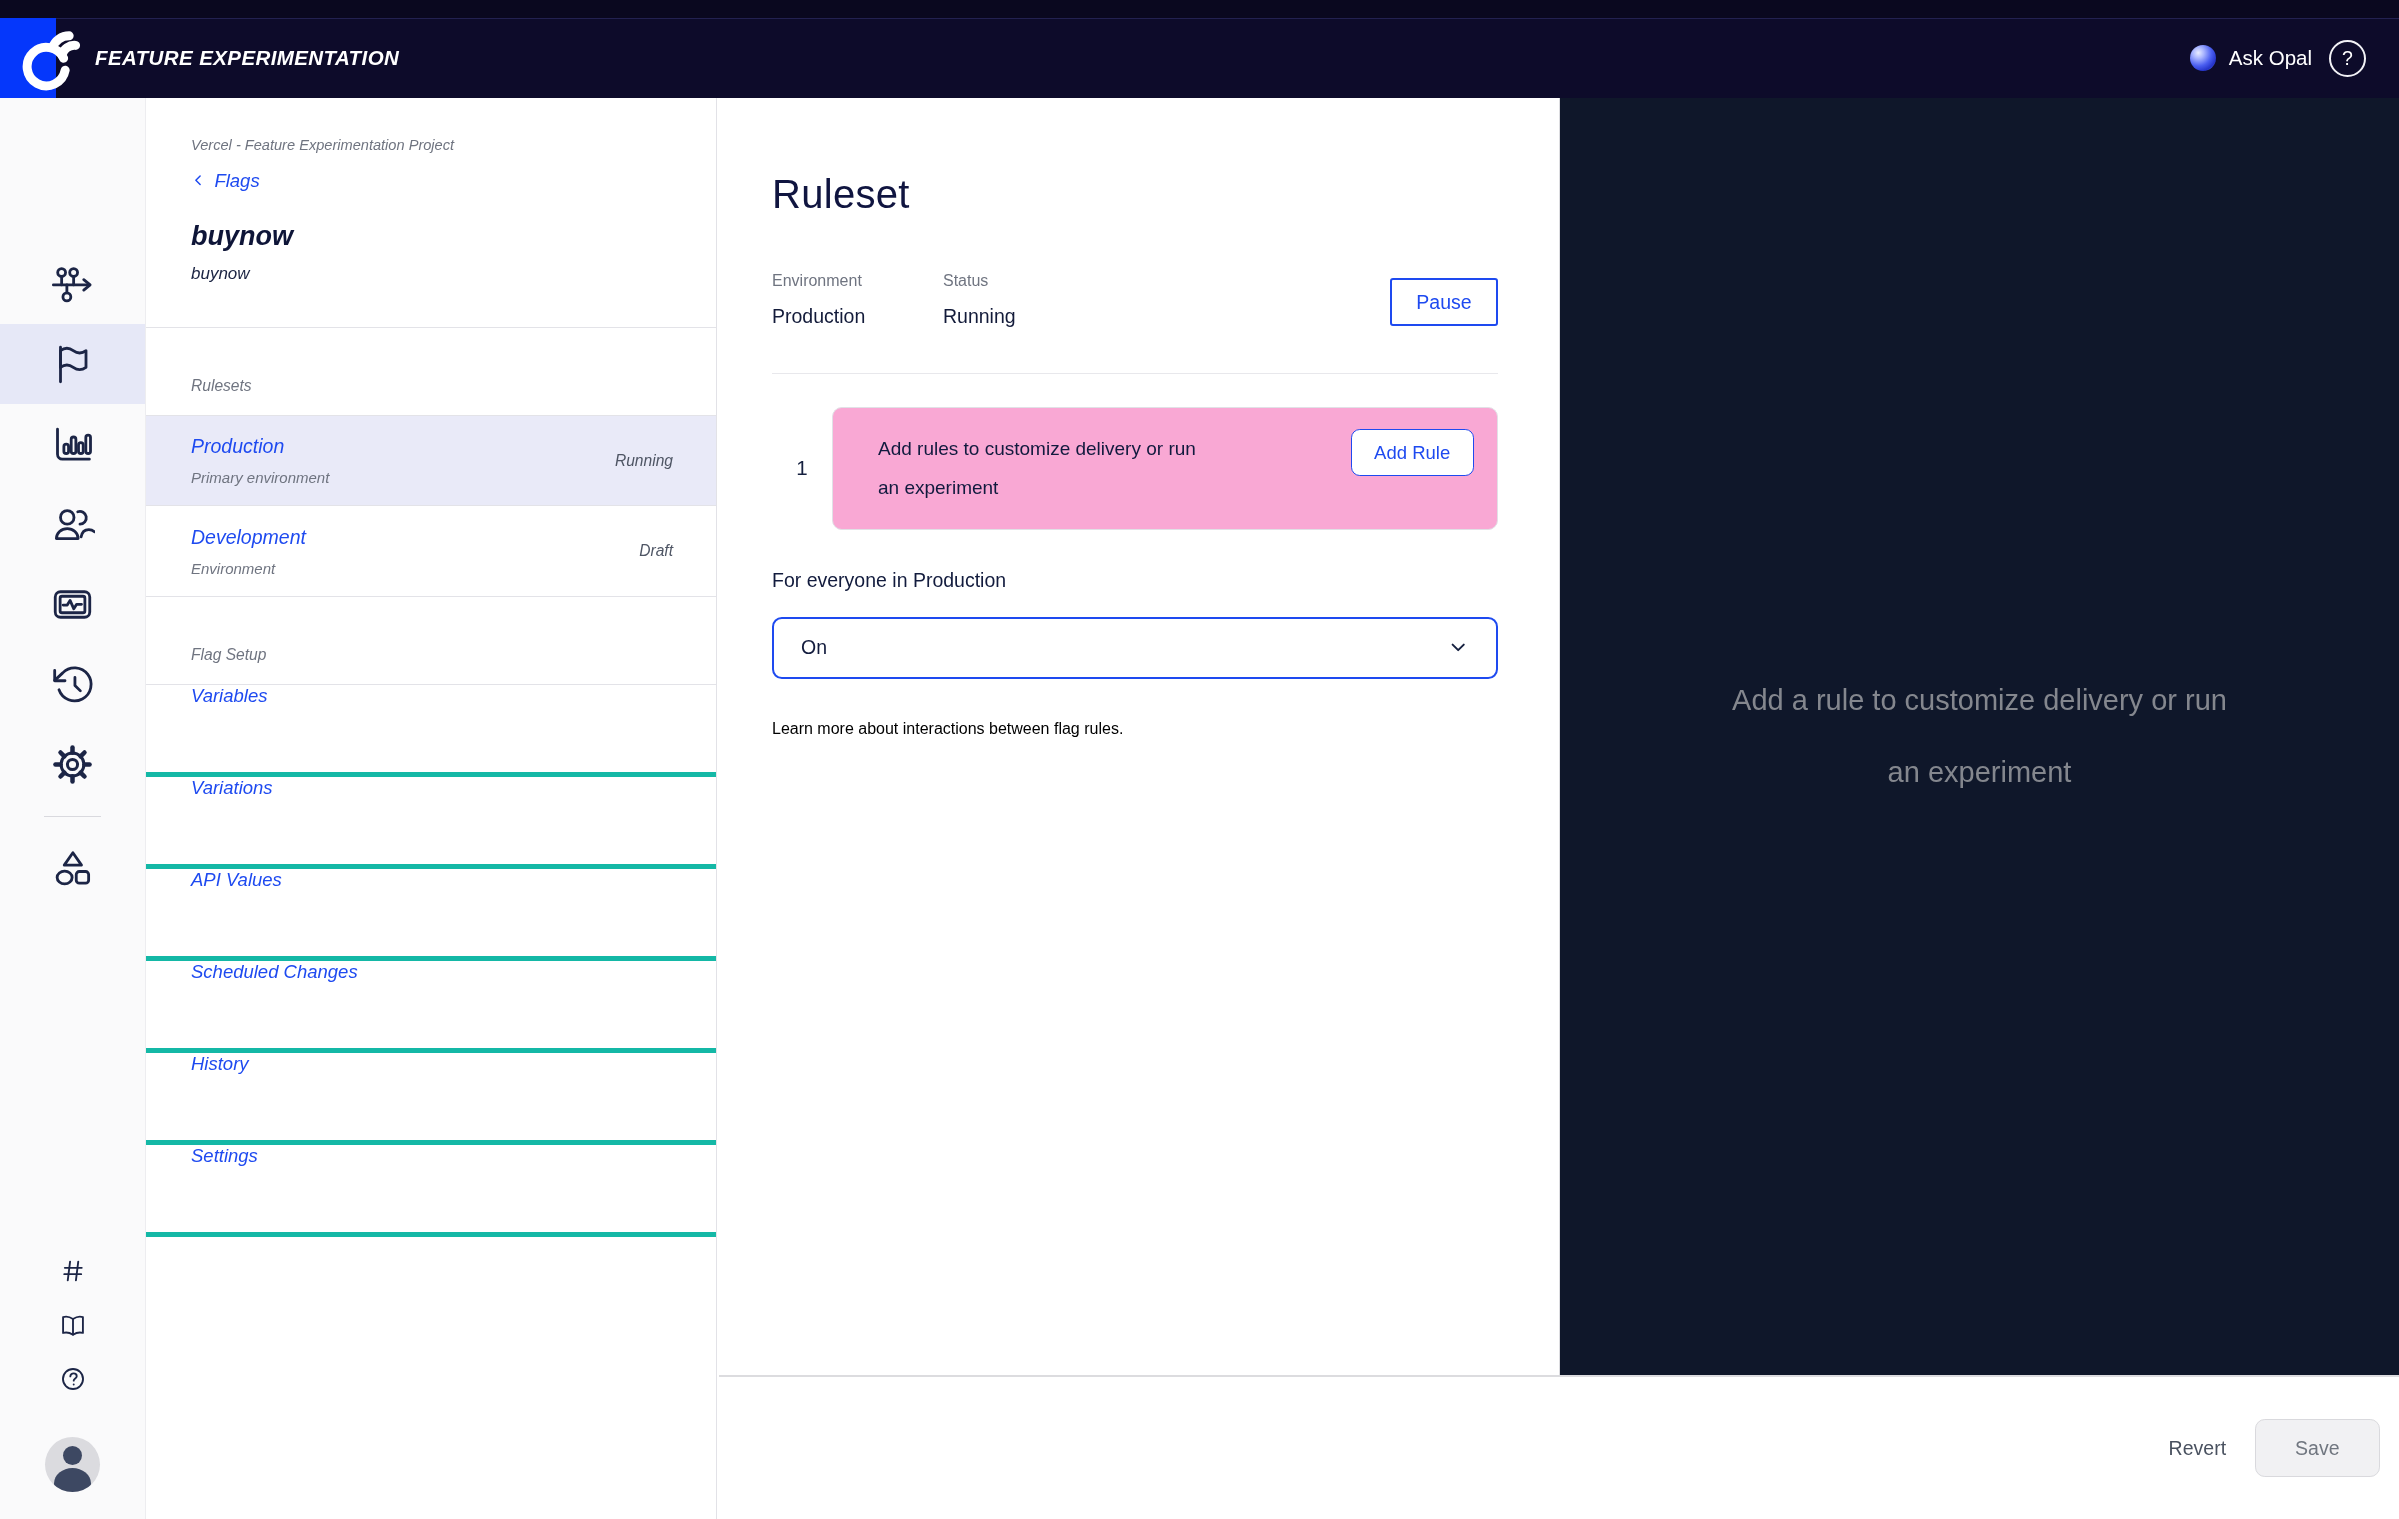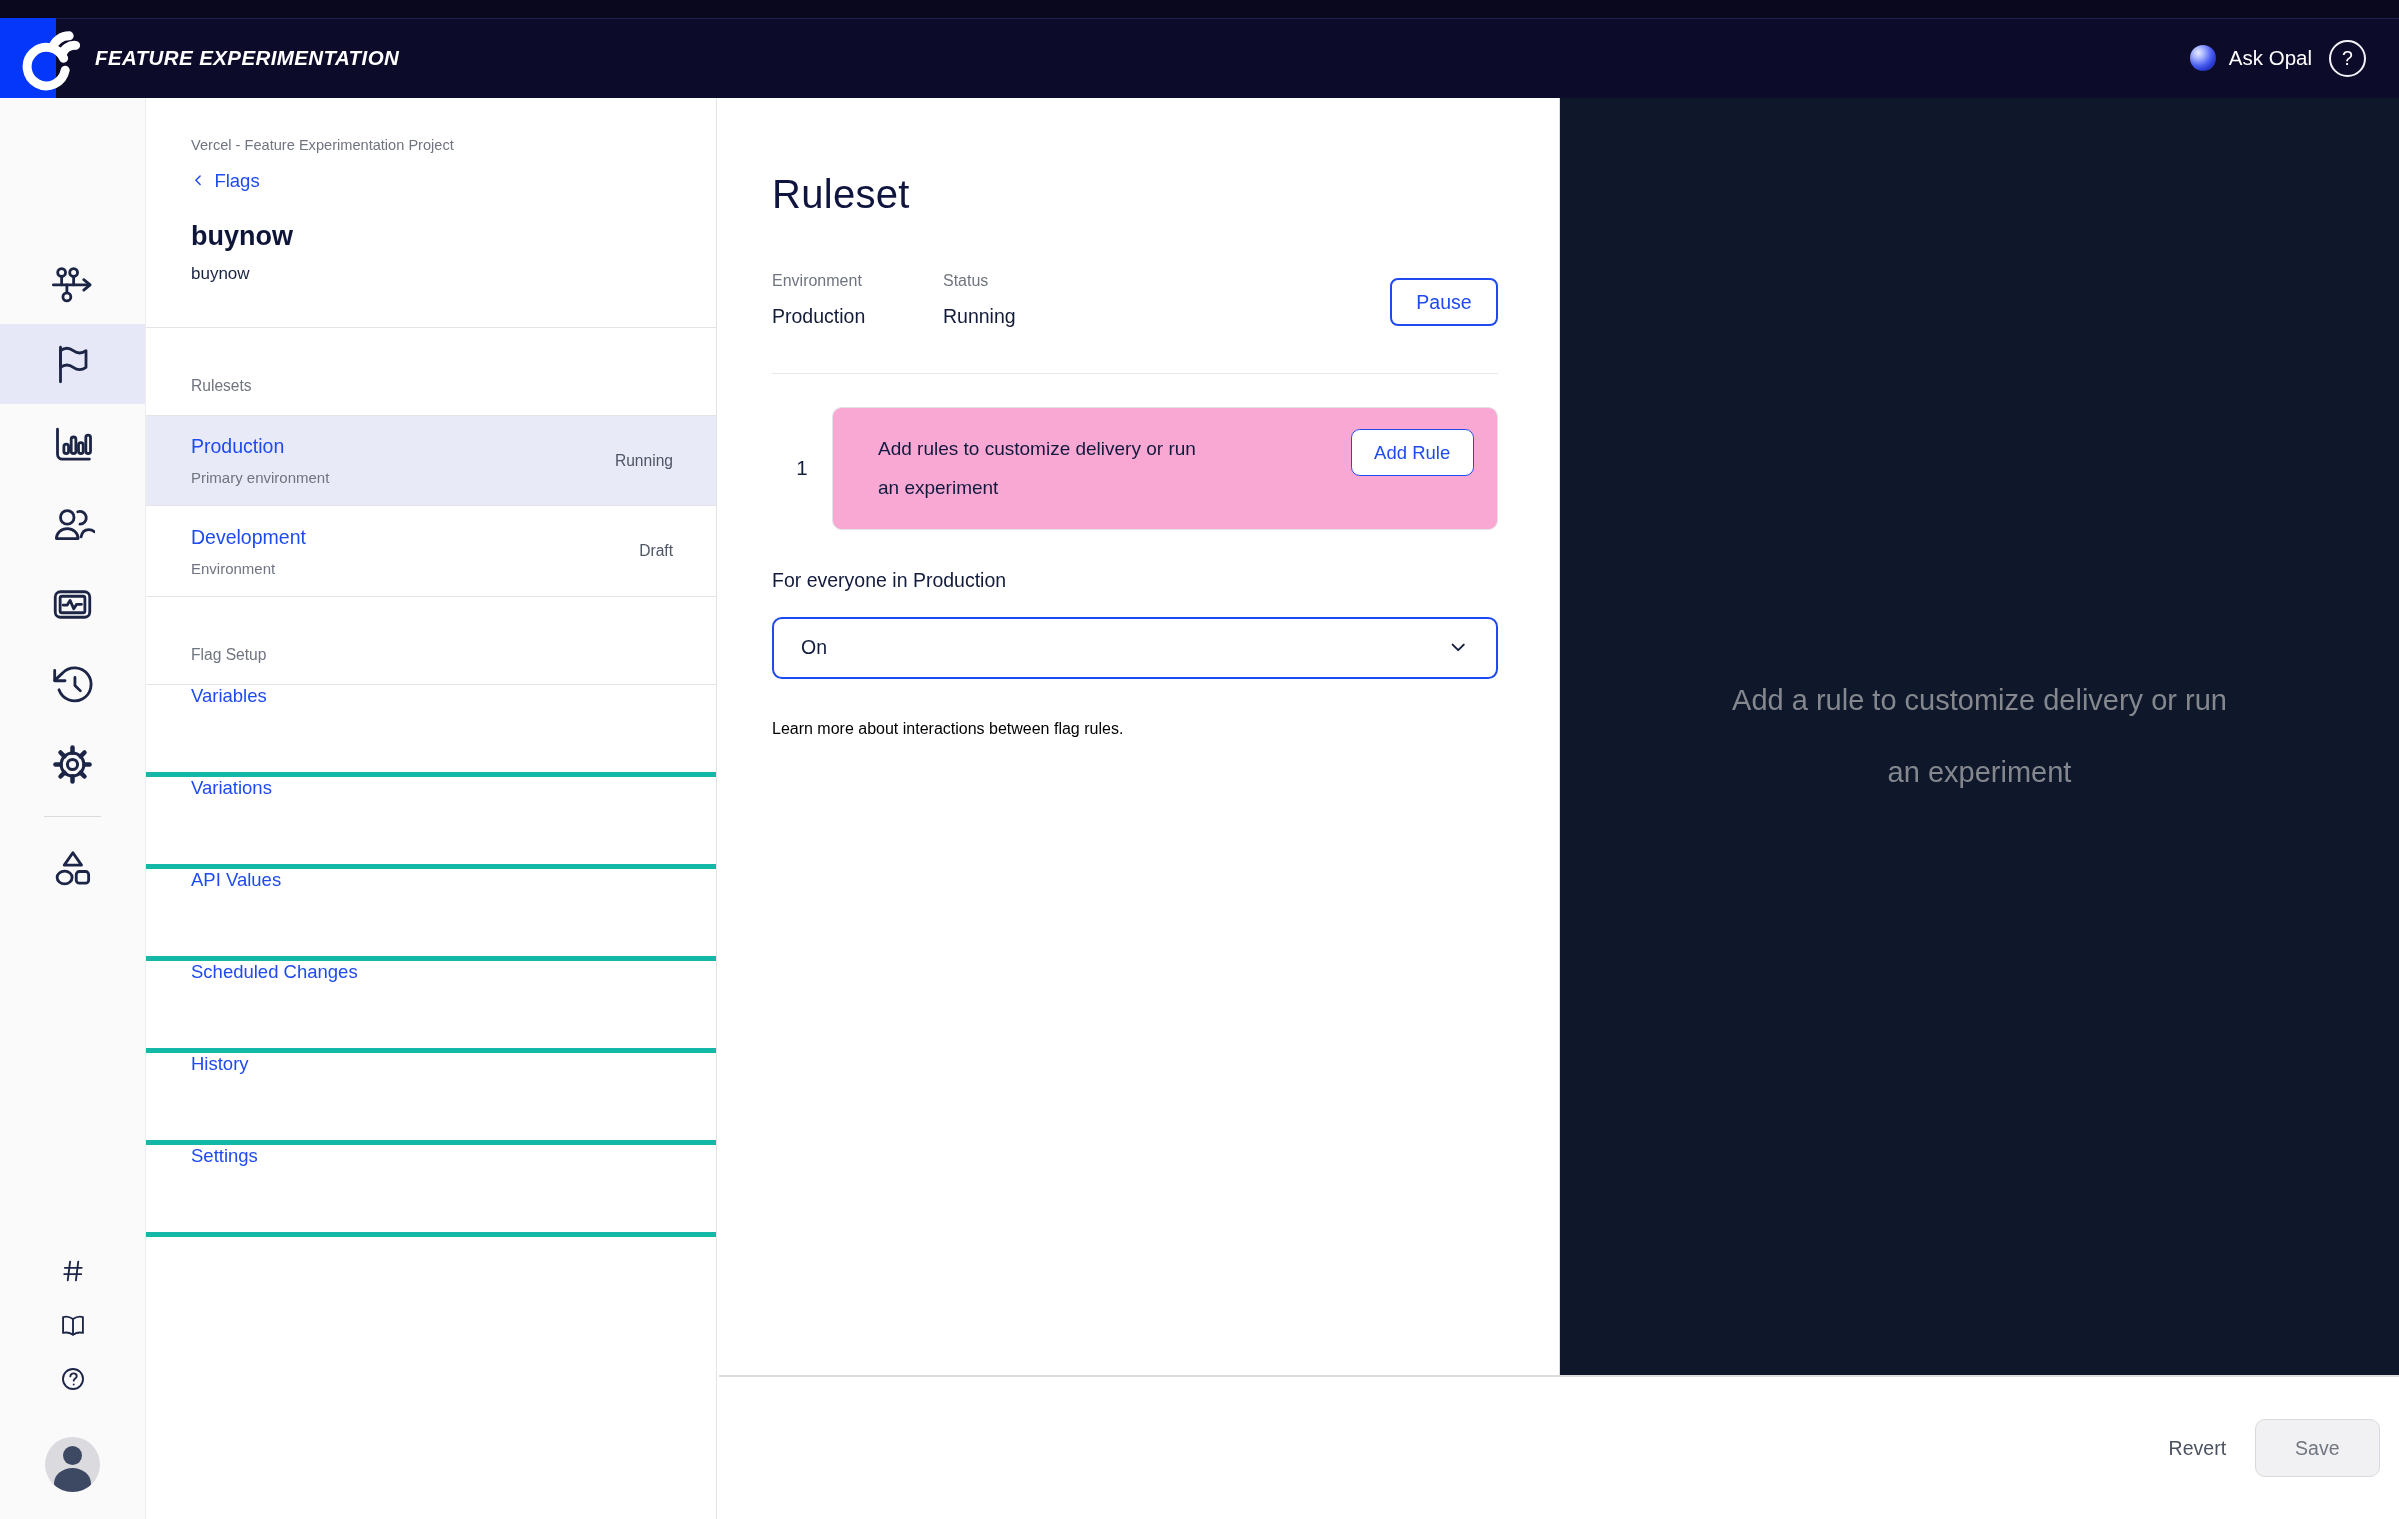--- a/index.html
+++ b/index.html
@@ -31,21 +31,21 @@
   .rail-spacer { flex:1; }
   .rail-bottom-item { width:100%; height:54px; display:flex; align-items:center; justify-content:center; cursor:pointer; }
   .rail-bottom-item svg { width:28px; height:28px; stroke:#1C2546; fill:none; stroke-width:1.6; stroke-linecap:round; stroke-linejoin:round; }
   .avatar { width:55px; height:55px; border-radius:50%; background:#DBDBDF; position:relative; overflow:hidden;
             margin-top:31px; margin-bottom:27px; cursor:pointer; flex-shrink:0; }
   .avatar::before { content:""; position:absolute; left:17.6px; top:8.8px; width:19.5px; height:19.5px; border-radius:50%; background:#3D4862; }
   .avatar::after { content:""; position:absolute; left:8.8px; top:31px; width:37px; height:31px; border-radius:50%; background:#3D4862; }
 
   
   .left-panel { position:absolute; left:146px; top:98px; bottom:0; width:571px; background:#ffffff;
-                border-right:1px solid #E2E2E7; }
+                border-right:1px solid #E2E2E7;font-style:italic; }
   .lp-head { padding:39px 45px 0 45px; }
   .project-label { font-size:14.6px; color:#6F7480; }
   .flags-link { margin-top:16.6px; display:flex; align-items:center; gap:8.8px; font-size:18.5px; color:#1E4AF0; cursor:pointer; width:max-content; }
   .flags-link svg { width:14.6px; height:14.6px; stroke:#1E4AF0; fill:none; stroke-width:2.4; stroke-linecap:round; stroke-linejoin:round; }
   .flag-title { margin-top:29px; font-size:27px; font-weight:600; color:#0E1538; }
   .flag-key { margin-top:12.7px; font-size:17px; color:#1A2342; }
   .lp-divider { height:1px; background:#E3E3E8; margin-top:43px; }
   .section-label { padding:49px 45px 19.5px 45px; font-size:15.6px; color:#6F7480; }
   .env-list { border-top:1px solid #E3E3E8; }
   .env-row { padding:19.5px 43px 19.5px 45px; display:flex; justify-content:space-between; align-items:center;
@@ -59,21 +59,21 @@
                font-size:18.5px; color:#1E4AF0; cursor:pointer; }
 
   
   .main-panel { position:absolute; left:719px; top:98px; width:832px; bottom:144px; background:#ffffff; padding:0 53px; }
   .ruleset-title { margin-top:74px; font-size:40px; font-weight:300; color:#101540; letter-spacing:0.3px; }
   .meta-row { margin-top:55px; display:flex; align-items:flex-start; }
   .meta-col { width:171px; }
   .meta-label { font-size:16px; color:#6F7480; }
   .meta-value { margin-top:14.6px; font-size:19.5px; color:#131B3A; }
   .pause-btn { margin-left:auto; margin-top:5.9px; padding:10.7px 24.4px; font-size:19.5px; color:#1E4AF0; background:#ffffff;
-               border:2px solid #1E4AF0; border-radius:8px; cursor:pointer; font-family:inherit; }
+               border:2px solid #1E4AF0; border-radius:3px; cursor:pointer; font-family:inherit; }
   .panel-divider { height:1px; background:#E8E8EC; margin-top:45px; }
   .rule-row { margin-top:33px; display:flex; align-items:center; }
   .rule-num { width:60px; text-align:center; font-size:20.5px; color:#15203F; flex-shrink:0; }
   .rule-box { flex:1; border:1px solid #E1E1E6; border-radius:9.8px; display:flex; align-items:flex-start;
               padding:21.5px 23.4px 21.5px 45px; background:#f9a8d4; }
   .rule-text { font-size:19px; line-height:39px; color:#111A3E; max-width:336px; }
   .add-rule-btn { margin-left:auto; padding:11.7px 22.4px; border:1.5px solid #1E4AF0; color:#1E4AF0; border-radius:8.8px;
                   font-size:18.5px; background:#ffffff; white-space:nowrap; cursor:pointer; font-family:inherit; }
   .audience-label { margin-top:39px; font-size:19.5px; color:#121B3D; }
   .toggle-select { margin-top:25px; height:62px; border:2px solid #1E4AF0; border-radius:9.8px; background:#ffffff;

